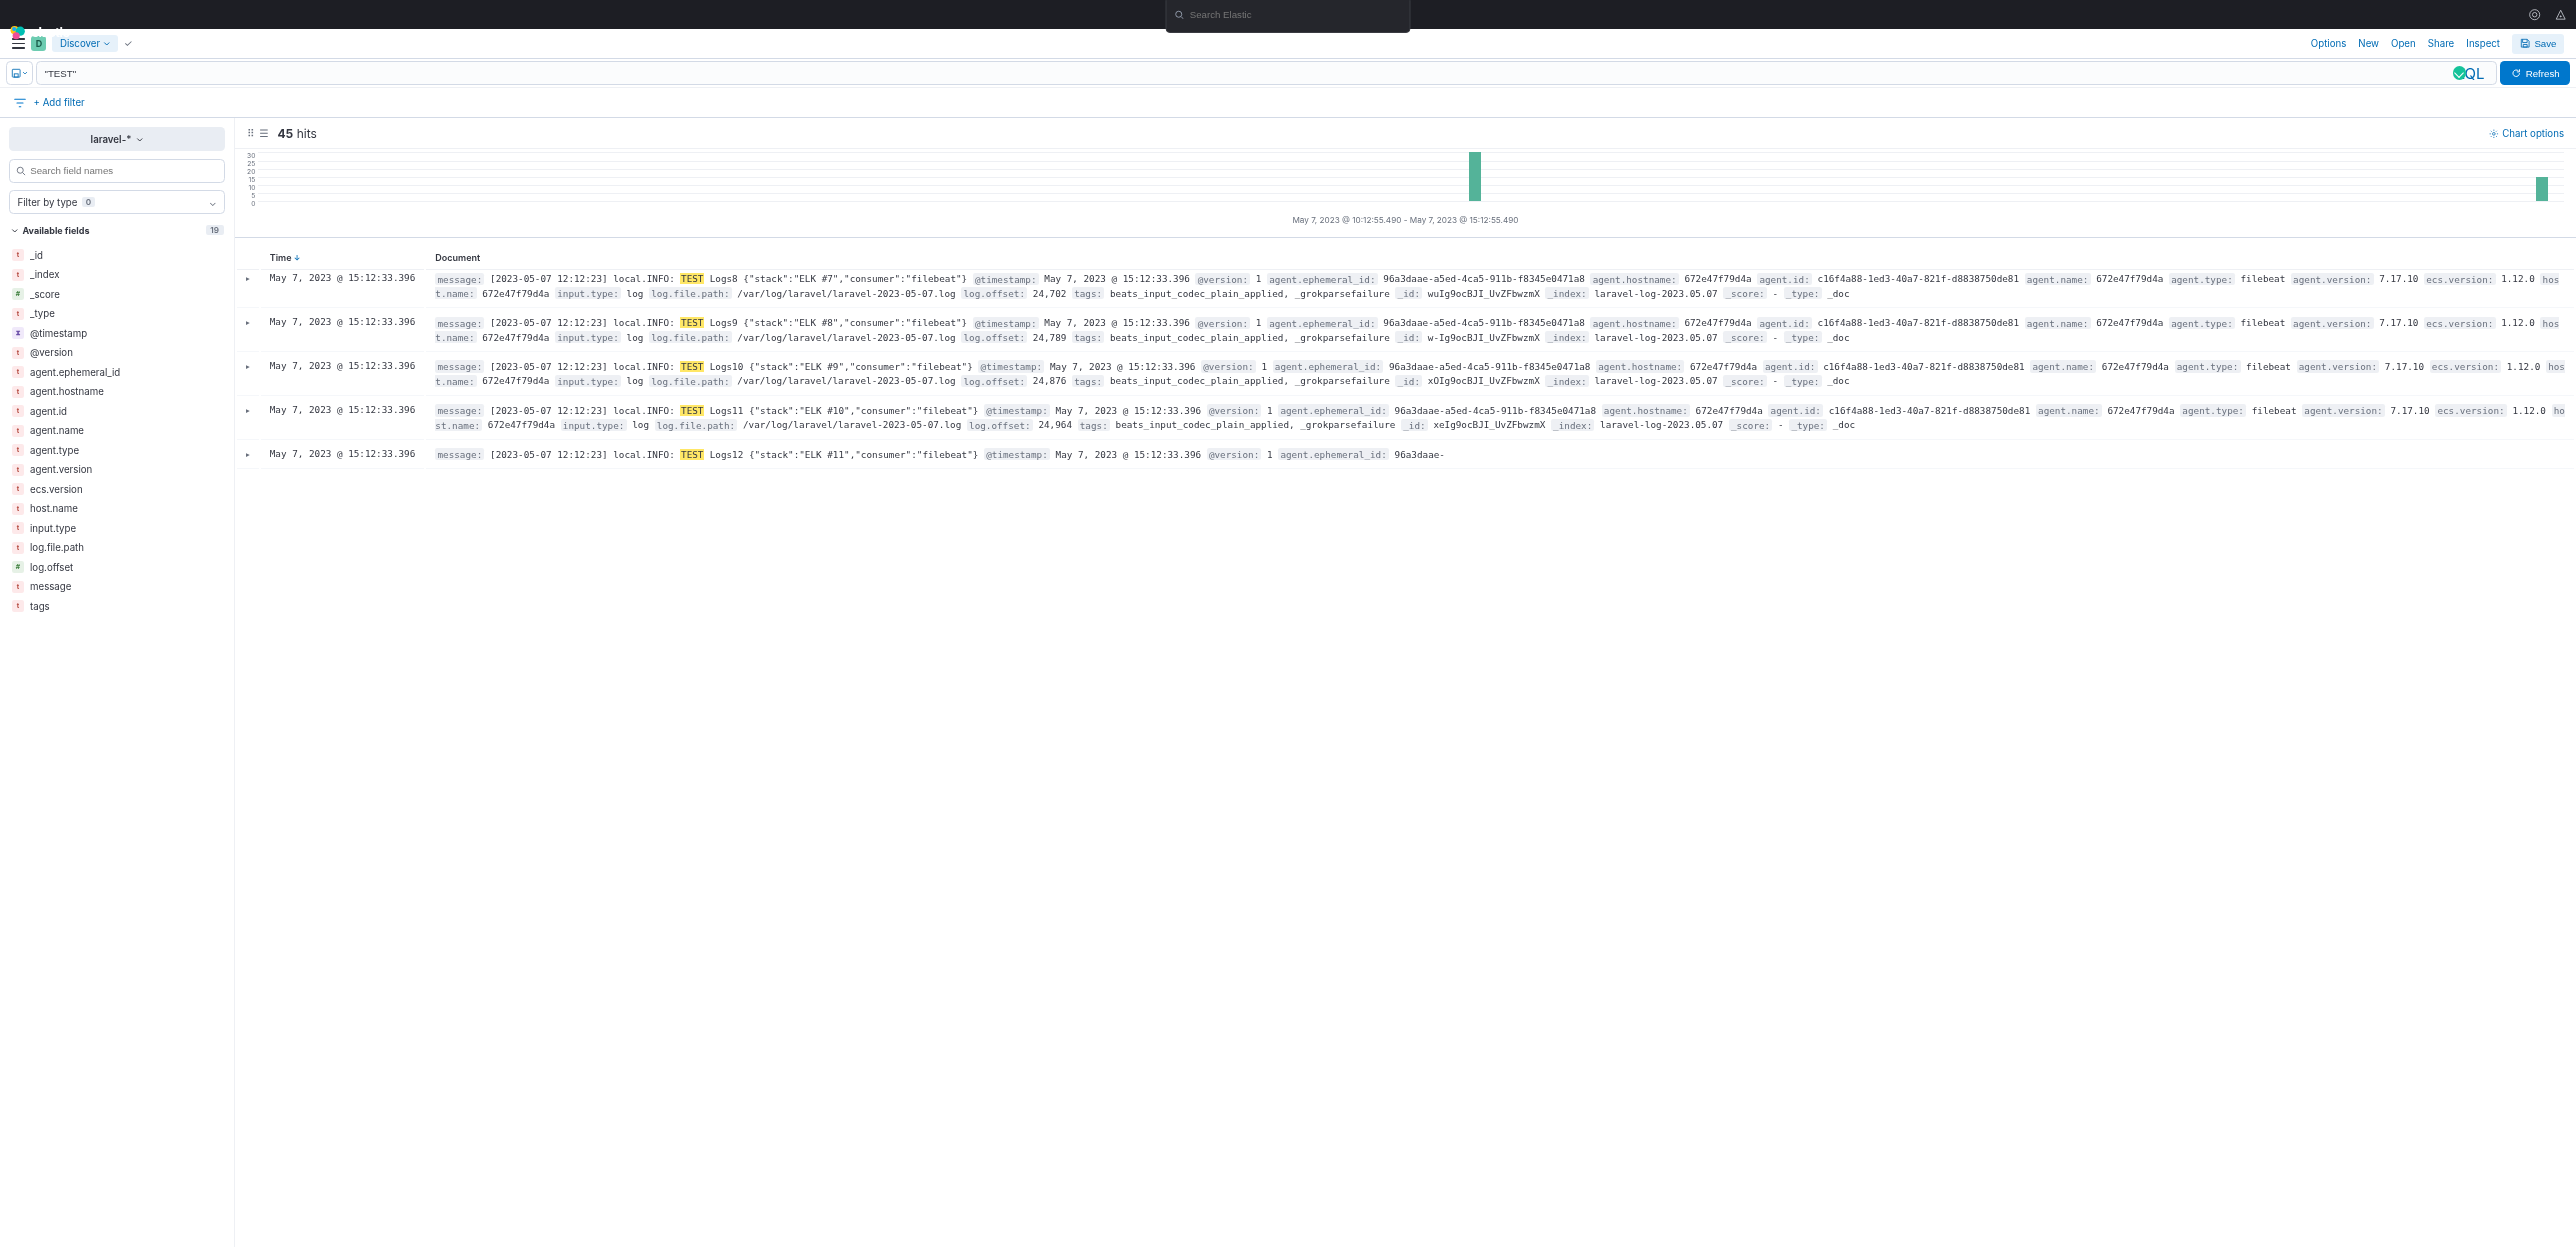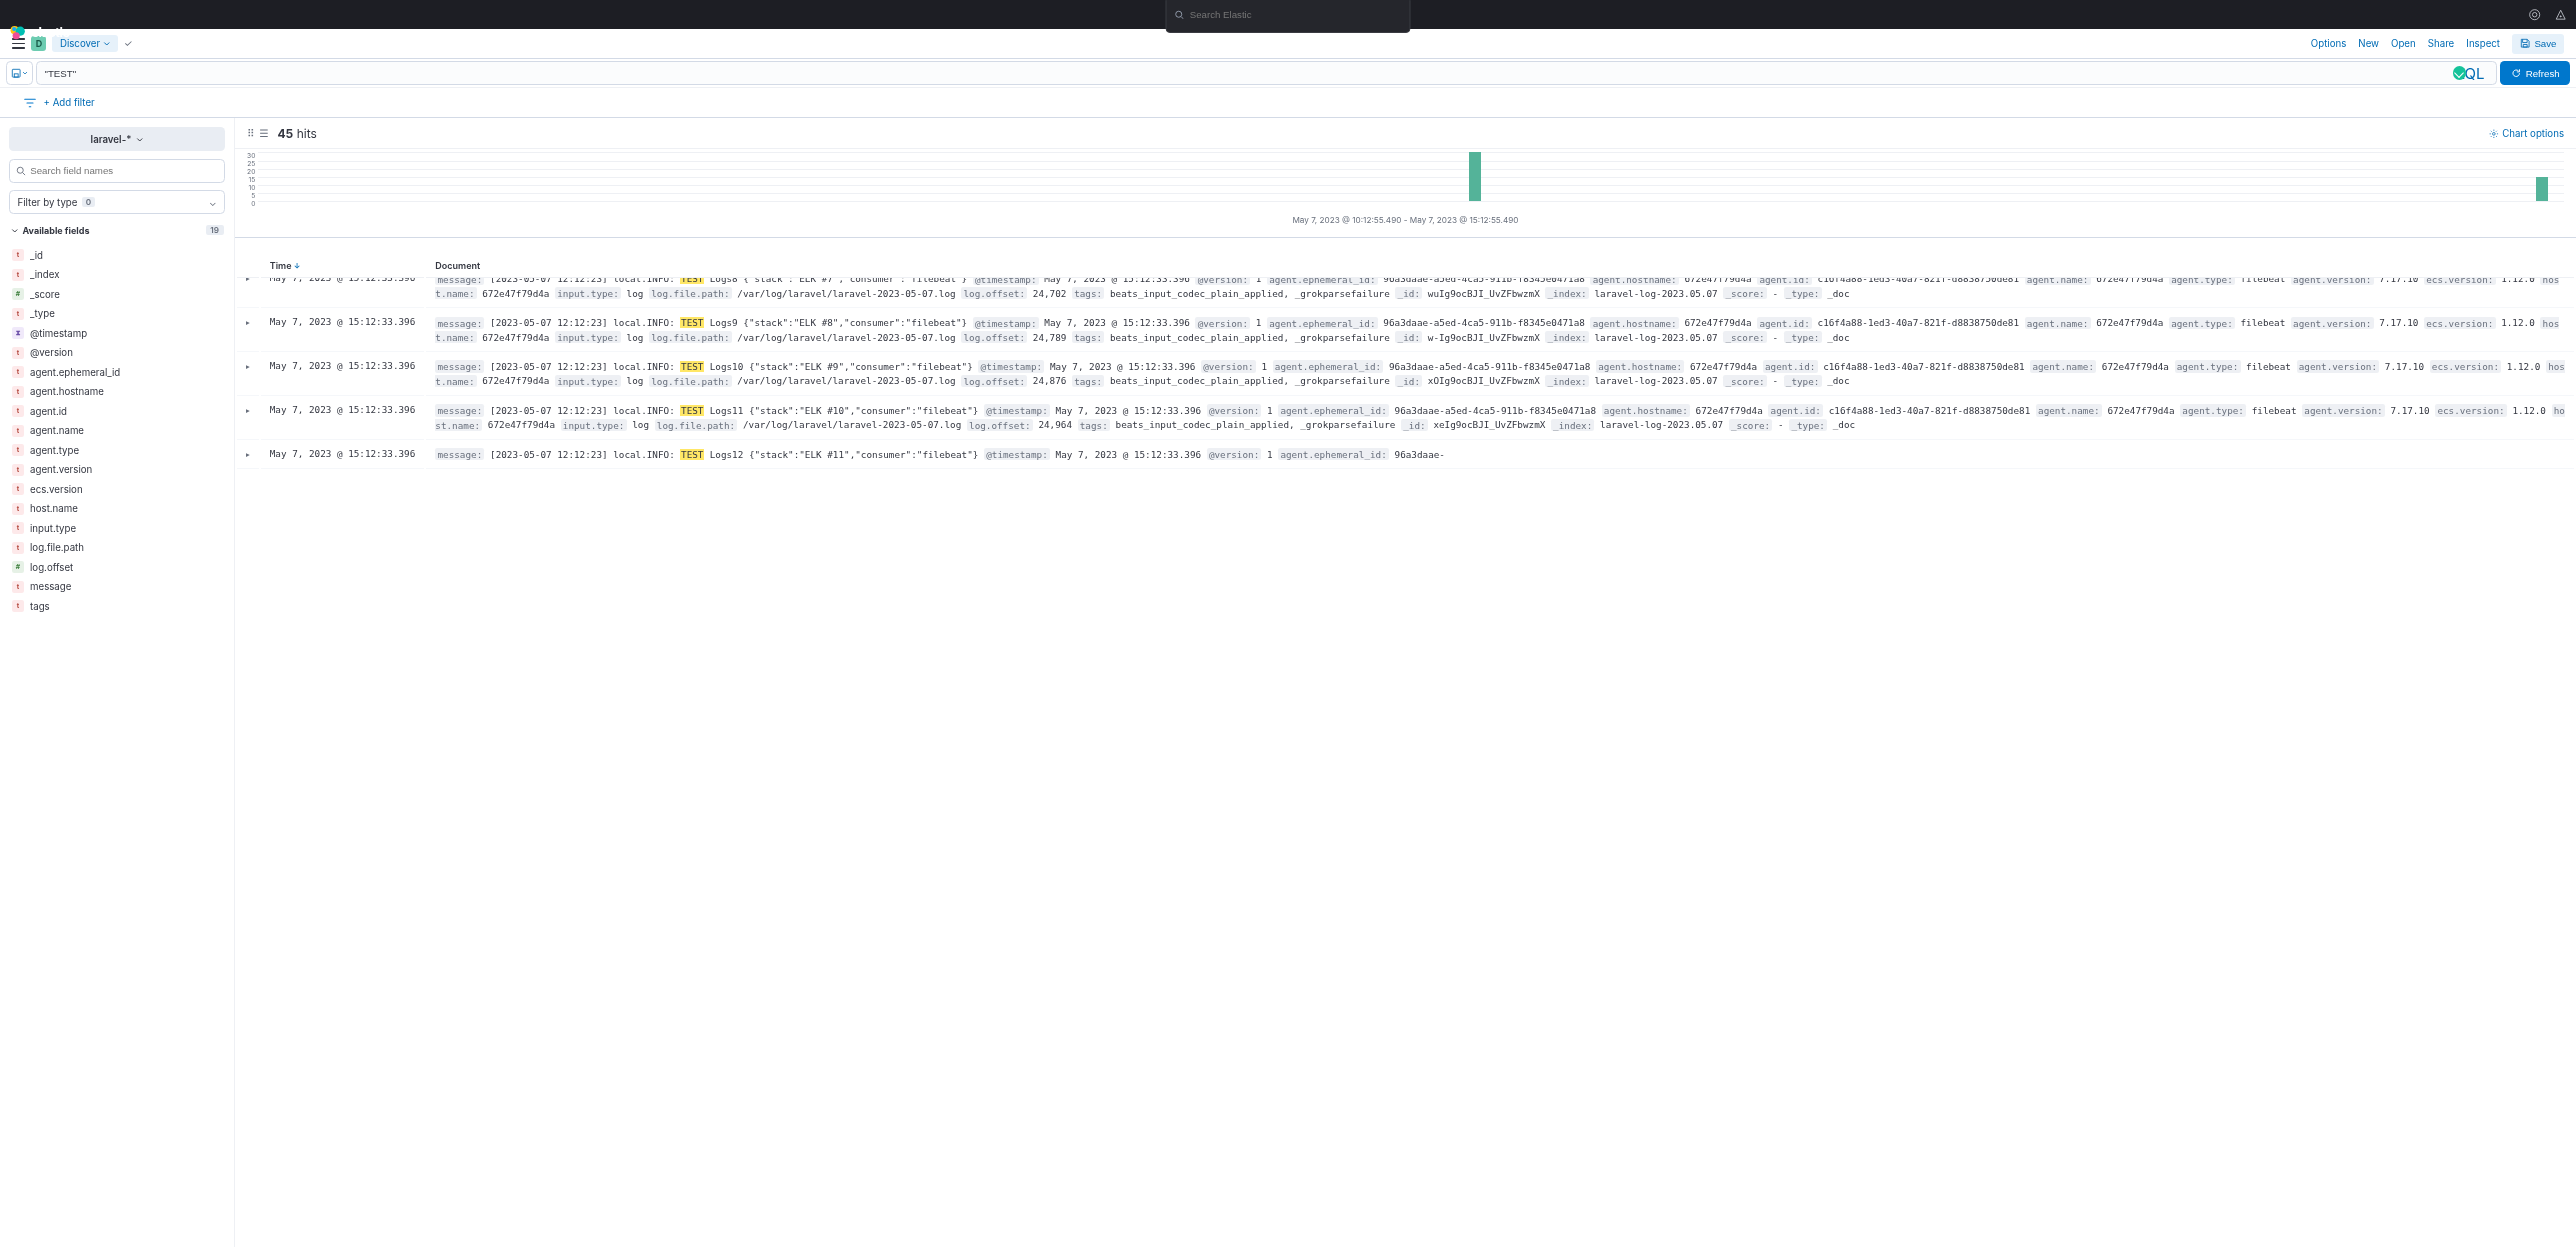--- a/index.html
+++ b/index.html
@@ -34,21 +34,21 @@
 .grammarly-badge{ width:13.4px; height:13.4px; border-radius:50%; background:#15c39a; position:absolute; right:30px; display:flex; align-items:center; justify-content:center;}
 .grammarly-badge::after{content:""; width:6px;height:6px; border:1.5px solid #fff; border-top:none;border-right:none; transform:rotate(-45deg) translateY(-0.7px);}
 .kql-label{ font-size:15px; color:#006bb4; padding:0 4.5px; cursor:pointer;}
 .time-group{ display:flex; align-items:center; border:0.7px solid #d3dae6; border-radius:4.5px; overflow:hidden; height:24px; flex-shrink:0; flex-grow:0.5;}
 .time-picker{ background:#f5f7fa; border-right:0.7px solid #d3dae6; padding:0 6px; height:100%; display:flex;align-items:center; gap:1.5px; color:#006bb4; cursor:pointer;}
 .time-text{ padding:0 9px; flex:1; font-size:9.7px;}
 .show-dates{ color:#006bb4; padding:0 9px; font-size:9.7px; cursor:pointer;}
 .refresh-btn{ background:#07c; color:#fff; border:none; height:24px; padding:0 10.4px; border-radius:4.5px; font-size:9.7px; font-weight:500; display:flex; align-items:center; gap:4.5px; cursor:pointer;}
 
 
-.filter-row{ border-bottom:0.7px solid #d3dae6; height:30px; display:flex; align-items:center; padding:0 24px; gap:7.5px;}
+.filter-row{ border-bottom:0.7px solid #d3dae6; height:30px; display:flex; align-items:center; padding:0 14px; gap:7.5px;}
 .filter-settings{ color:#07c; cursor:pointer; font-size:10.4px;}
 .add-filter{ color:#006bb4; font-size:9.7px; cursor:pointer;}
 
 
 .main { display:flex; height:calc(100vh - 118px); }
 .sidebar{ width:235px; border-right:0.7px solid #eef0f4; padding:9px; display:flex; flex-direction:column; gap:7.5px; overflow-y: auto; flex-shrink: 0;}
 .index-pill{ background:#e9edf3; border-radius:4.5px; height:24px; display:flex; align-items:center; justify-content:center; gap:4.5px; font-size:9.7px; font-weight:600; cursor:pointer;}
 
 
 .field-search{ border:0.7px solid #d3dae6; border-radius:4.5px; height:24px; display:flex; align-items:center; padding:0 6px; gap:4.5px;}
@@ -80,21 +80,21 @@
 .y-axis{ display:flex; flex-direction:column; justify-content:space-between; align-items:flex-end; font-size:6.7px; color:#69707d; padding-right:3px; height: 49px;}
 .plot{ flex:1; position:relative; }
 .gridline{ position:absolute; left:0; right:0; border-top:0.7px solid #eef0f4;}
 .bar{ position:absolute; bottom: 11.2px; width:12px; background:#54b399;}
 .x-axis{ display:flex; font-size:6.7px; color:#69707d; position: absolute; bottom:1.5px; left:0; right:0;}
 .x-tick{ flex:1; text-align:center;}
 .chart-caption{ text-align:center; font-size:8.2px; color:#69707d; padding:3px 0 6px;}
 
 .table-wrap{ flex:1; overflow:auto; border-top: 0.7px solid #d3dae6;}
 .doc-table{ width:100%; font-size:9px;}
-.doc-table thead th{ text-align:left; padding:6px 9px; font-weight:600; font-size:9px; border-bottom:0.7px solid #eef0f4; background:#fff; position:sticky; top:16px;}
+.doc-table thead th{ text-align:left; padding:6px 9px; font-weight:600; font-size:9px; border-bottom:0.7px solid #eef0f4; background:#fff; position:sticky; top:8px;}
 .time-col{ width:127px;}
 .expand-col{ width:21px;}
 .doc-row td{ padding: 6px 9px; vertical-align:top; border-bottom:0.7px solid #f5f7fa;}
 .expand-btn{ color:#69707d; cursor:pointer; font-size: 7.5px;}
 .ts-cell{ font-family: Menlo, Consolas, monospace; white-space:nowrap; font-size:9.3px;}
 .doc-cell{ font-family: Menlo, Consolas, monospace; font-size:9.3px; line-height: 1.55; word-break: break-all;}
 .kv-key{ background:#eef0f4; border-radius:2.2px; padding:0.7px 2.2px; color:#69707d;}
 .highlight{ background:#ffe766; padding: 0 0.7px;}
 .sort-arrow{ color:#006bb4; font-size:7.5px;}
 

